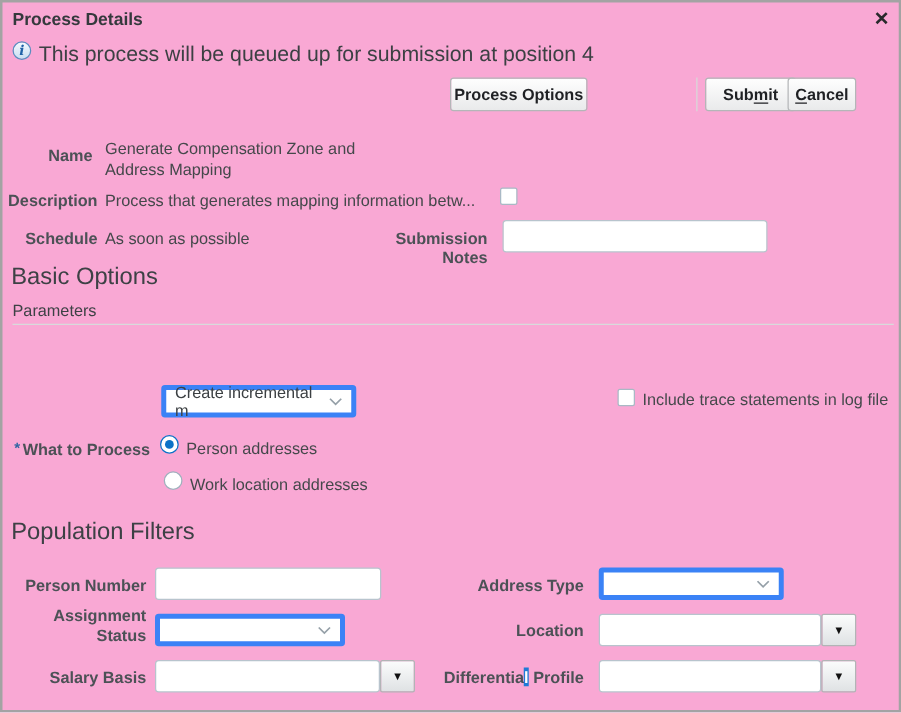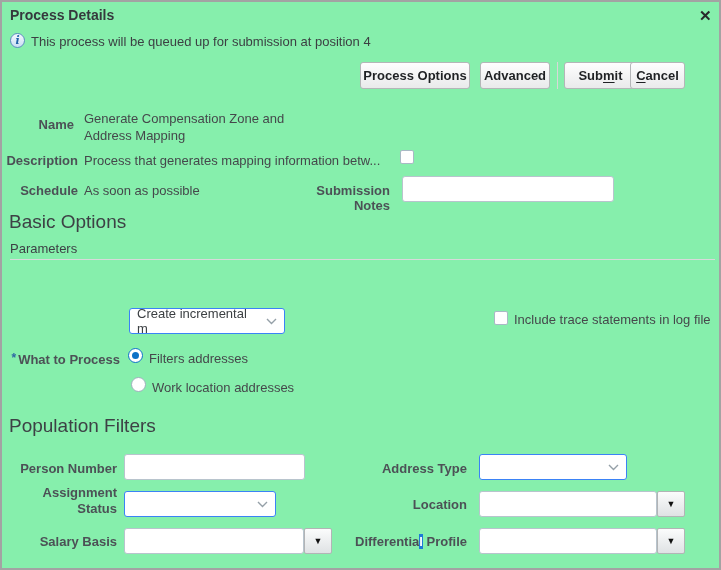--- a/index.html
+++ b/index.html
@@ -1,37 +1,37 @@
 <!DOCTYPE html>
 <html><head>
 <meta charset="utf-8">
 <style>
   html,body{margin:0;padding:0;background:#fff;}
   .dialog{
     position:relative;
     width:721px;height:570px;
     box-sizing:border-box;
     border:2px solid #a3a3a3;
-    background:#86efac;
+    background:#f9a8d4;
     font-family:"Liberation Sans", sans-serif;
     color:#45484b;
     overflow:hidden;
   }
   .abs{position:absolute;}
   .title{font-size:14px;font-weight:bold;color:#35393d;}
   .close-x{font-size:15px;font-weight:bold;color:#28292b;cursor:pointer;line-height:15px;}
   .info-icon{
     width:15px;height:15px;border-radius:50%;
     border:1px solid #5c8dc0;
     background:linear-gradient(#f4f9fe,#c9def2);
     color:#2162a8;font:italic bold 11px "DejaVu Serif",serif;
     display:flex;align-items:center;justify-content:center;
     box-sizing:border-box;
   }
-  .info-text{font-size:13px;color:#3c4043;}
+  .info-text{font-size:17px;color:#3c4043;}
   .btn{
     position:absolute;top:60px;height:27px;box-sizing:border-box;
     display:flex;align-items:center;justify-content:center;
     background:linear-gradient(#fefefe,#e9eaeb);
     border:1px solid #b4b6b8;border-radius:3px;
     font-size:13px;font-weight:bold;color:#1f2124;
     cursor:pointer;white-space:nowrap;
   }
   .btn-divider{position:absolute;top:60px;width:1px;height:27px;background:#d8d8d8;}
   .u{text-decoration:underline;text-underline-offset:2px;}
@@ -41,21 +41,21 @@
   .hrule{height:1px;background:#d8dadb;}
   .section-h{font-size:19px;font-weight:400;color:#3d4145;}
   .tinput{
     position:absolute;box-sizing:border-box;height:26px;
     border:1px solid #b8c4cd;border-radius:3px;background:#fff;
     font-family:"Liberation Sans",sans-serif;font-size:13px;color:#333;
     padding:0 6px;outline:none;
   }
   .selectbox{
     position:absolute;box-sizing:border-box;height:26px;
-    border:1px solid #3b82f6;border-radius:3px;background:#fff;
+    border:4px solid #3b82f6;border-radius:3px;background:#fff;
     display:flex;align-items:center;
     font-size:13px;color:#3c4043;padding:0 7px;cursor:pointer;gap:12px;
   }
   .selectbox .chev{margin-left:auto;display:flex;align-items:center;}
   .checkbox{
     position:absolute;width:14px;height:14px;box-sizing:border-box;
     border:1px solid #a9b9c5;border-radius:2px;background:#fff;cursor:pointer;
   }
   .cb-label{font-size:13px;color:#45484b;}
   .radio{
@@ -84,21 +84,20 @@
 
   <div class="abs title" style="left:8px;top:5px;">Process Details</div>
   <div class="abs close-x" style="left:697px;top:6px;">✕</div>
 
   <div class="abs info-icon" style="left:8px;top:31px;">
     <span>i</span>
   </div>
   <div class="abs info-text" style="left:29px;top:32px;">This process will be queued up for submission at position 4</div>
 
   <div class="btn" style="left:358px;width:110px;">Process Options</div>
-  <div class="btn" style="left:478px;width:70px;">Advanced</div>
   <div class="btn-divider" style="left:555px;"></div>
   <div class="btn" style="left:562px;width:73px;">
       <span>Sub</span>
       <span class="u">m</span>
       <span>it</span>
     </div>
   <div class="btn" style="left:628px;width:55px;">
       <span class="u">C</span>
       <span>ancel</span>
     </div>
@@ -129,21 +128,21 @@
         </svg>
       </span>
   </div>
 
   <div class="checkbox" style="left:492px;top:309px;"></div>
   <div class="abs lbl" style="left:0;top:349px;width:118px;"><span class="req">*</span><span>What to Process</span></div>
 
   <div class="abs cb-label" style="left:512px;top:310px;">Include trace statements in log file</div>
 
   <div class="radio on" style="left:126px;top:346px;"></div>
-  <div class="abs val" style="left:147px;top:349px;">Filters addresses</div>
+  <div class="abs val" style="left:147px;top:349px;">Person addresses</div>
 
   <div class="radio off" style="left:129px;top:375px;"></div>
   <div class="abs val" style="left:150px;top:378px;">Work location addresses</div>
 
   <div class="abs section-h" style="left:7px;top:413px;">Population Filters</div>
 
   <div class="abs lbl" style="left:0;top:459px;width:115px;">Person Number</div>
   <input class="tinput" style="left: 122px; top: 452px; width: 181px;" value="">
 
   <div class="abs lbl" style="left:345px;top:459px;width:120px;">Address Type</div>

